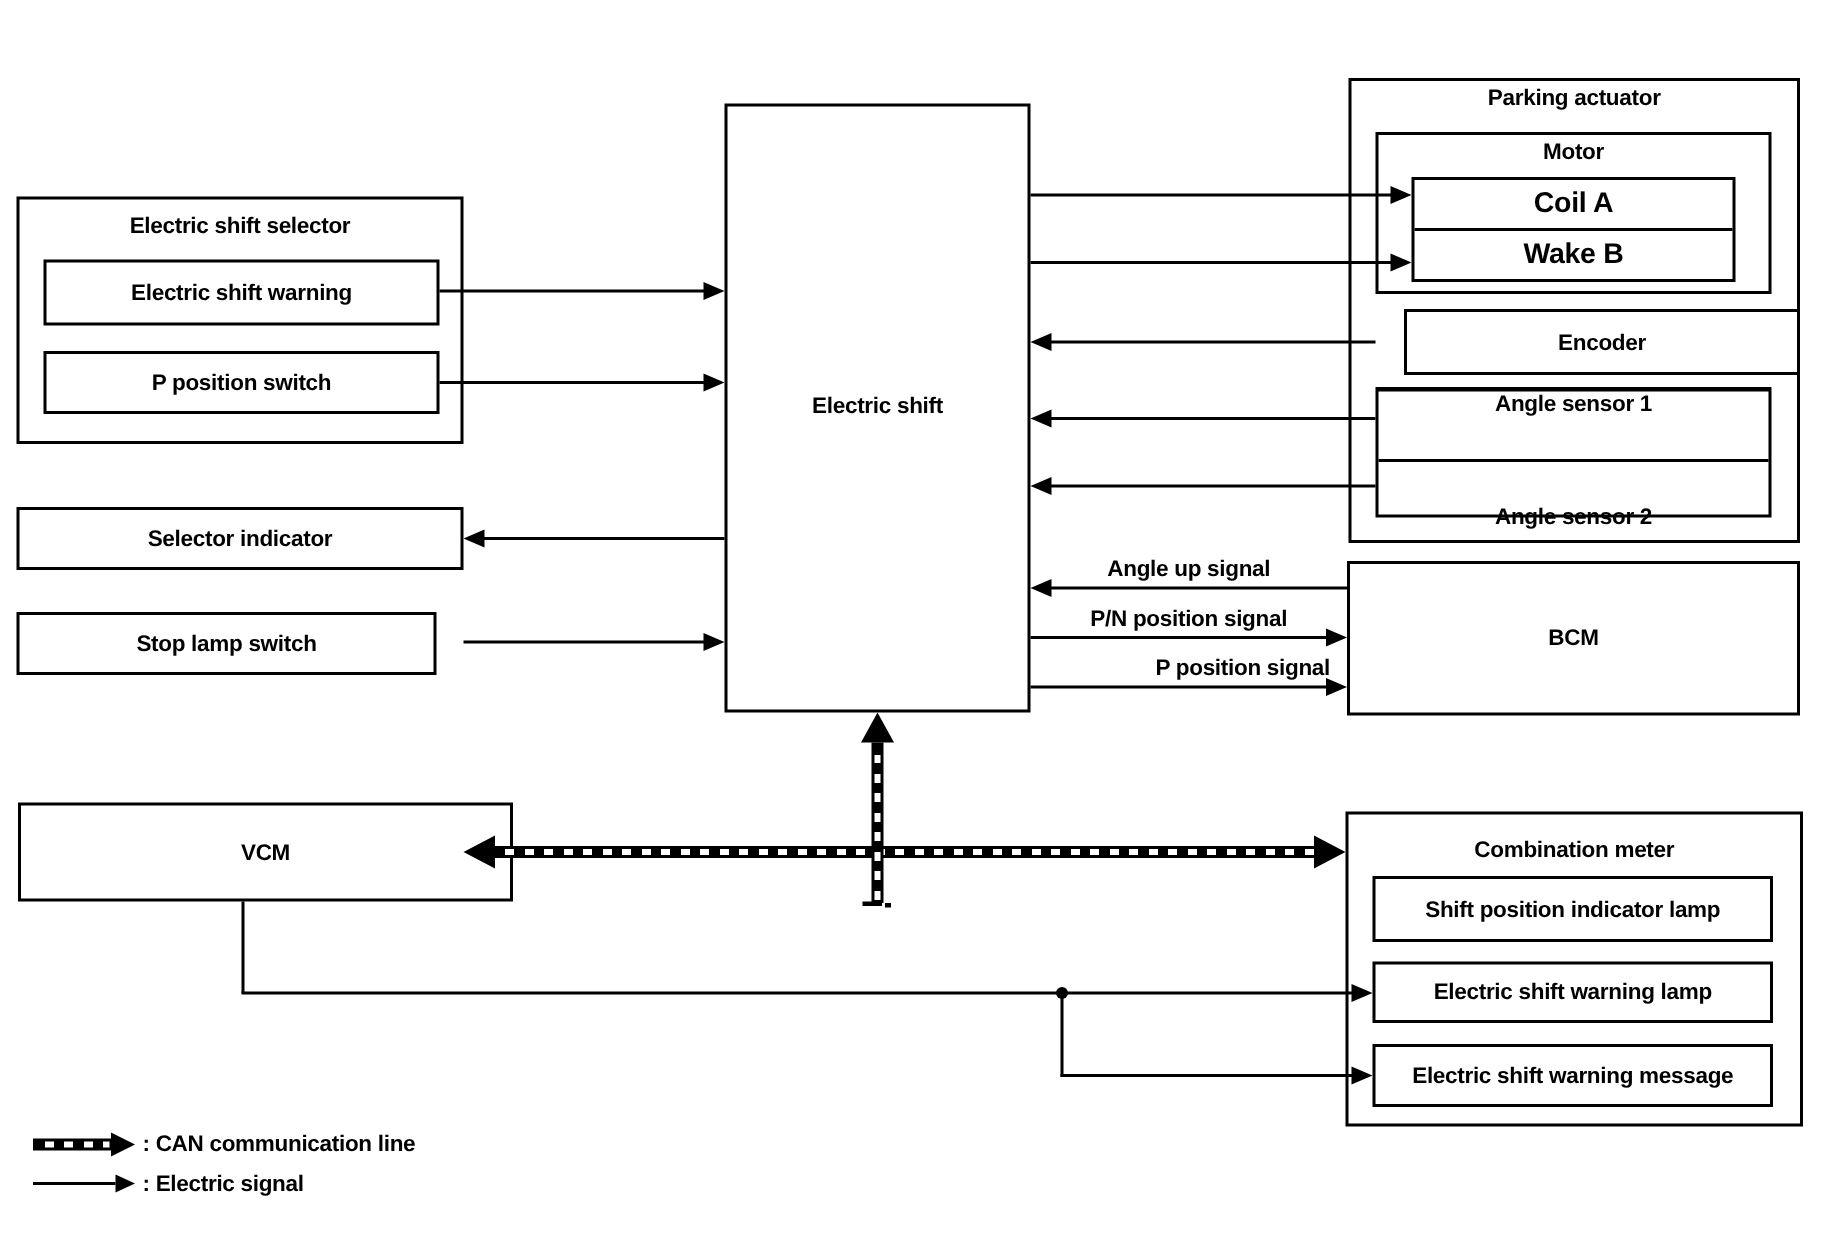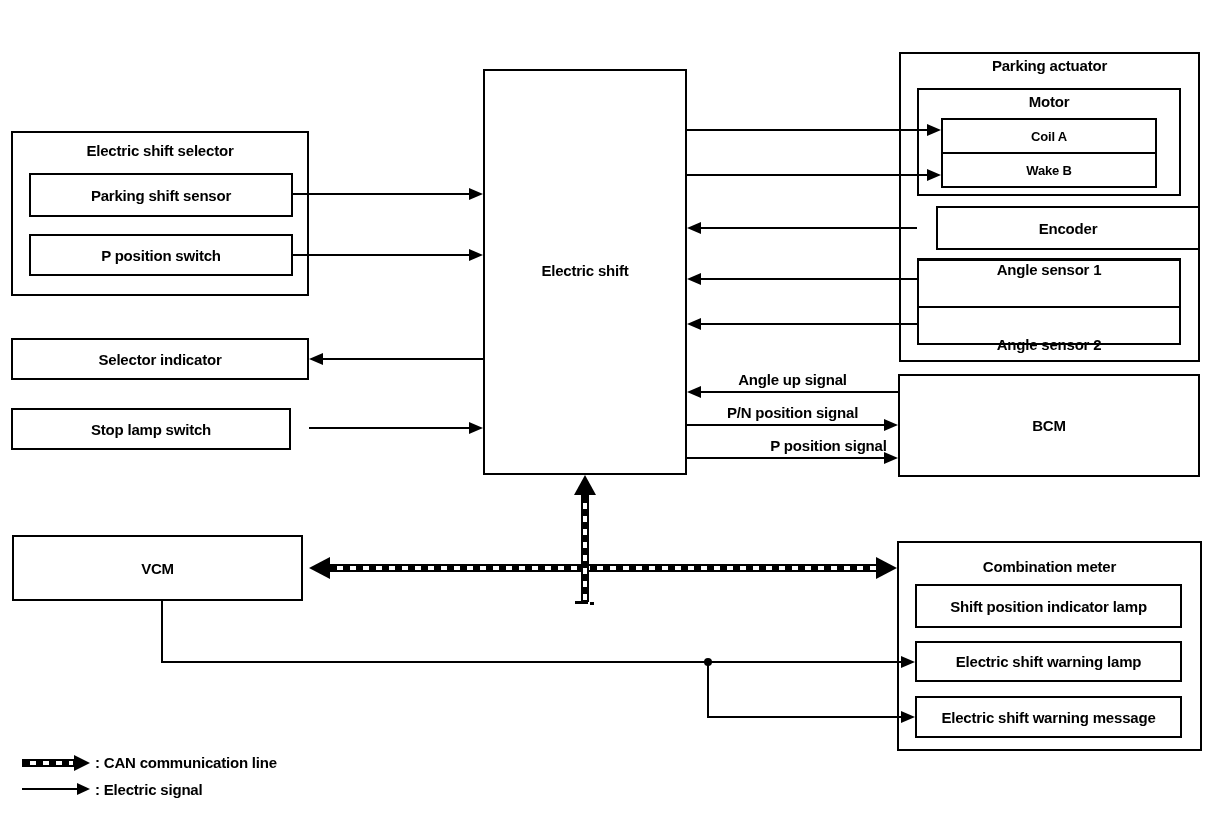--- a/index.html
+++ b/index.html
@@ -4,21 +4,21 @@
 <style>
   html,body{margin:0;padding:0;background:#ffffff;}
   #stage{position:relative;width:1216px;height:822px;background:#fff;overflow:hidden;
          font-family:"Liberation Sans","DejaVu Sans",sans-serif;color:#000;}
   .box{position:absolute;border:2px solid #000;background:#fff;box-sizing:border-box;}
   .cellwrap{position:absolute;box-sizing:border-box;border:2px solid #000;background:#fff;
             display:flex;flex-direction:column;}
   .cell{flex:1;display:flex;align-items:center;justify-content:center;}
   .cdiv{height:2px;background:#000;flex:none;}
   .lbl{font-size:15px;font-weight:700;letter-spacing:-0.2px;white-space:nowrap;}
-  .sm{font-size:13px;}
+  .sm{font-size:19px;}
   .ctr{display:flex;align-items:center;justify-content:center;text-align:center;}
   .titlebar{position:absolute;text-align:center;}
   .hline{position:absolute;height:2px;background:#000;}
   .vline{position:absolute;width:2px;background:#000;}
   .ar{position:absolute;width:0;height:0;border-top:6px solid transparent;
       border-bottom:6px solid transparent;border-left:14px solid #000;}
   .al{position:absolute;width:0;height:0;border-top:6px solid transparent;
       border-bottom:6px solid transparent;border-right:14px solid #000;}
   .can-ar{position:absolute;width:0;height:0;border-top:11px solid transparent;
       border-bottom:11px solid transparent;border-left:21px solid #000;}
@@ -36,26 +36,26 @@
   .siglbl{position:absolute;text-align:center;}
   .foot{position:absolute;background:#000;}
 </style>
 </head>
 <body>
 
 <div id="stage">
 
   <div class="box" style="left:11px;top:131px;width:298px;height:165px;"></div>
   <div class="titlebar lbl" style="left:11px;top:142px;width:298px;">Electric shift selector</div>
-  <div class="box ctr lbl" style="left:29px;top:173px;width:264px;height:44px;">Parking shift sensor</div>
+  <div class="box ctr lbl" style="left:29px;top:173px;width:264px;height:44px;">Electric shift warning</div>
   <div class="box ctr lbl" style="left:29px;top:234px;width:264px;height:42px;">P position switch</div>
 
   <div class="box ctr lbl" style="left:11px;top:338px;width:298px;height:42px;">Selector indicator</div>
   <div class="box ctr lbl" style="left:11px;top:408px;width:280px;height:42px;">Stop lamp switch</div>
-  <div class="box ctr lbl" style="left:12px;top:535px;width:291px;height:66px;">VCM</div>
+  <div class="box ctr lbl" style="left:12px;top:535px;width:330px;height:66px;">VCM</div>
 
   <div class="box" style="left:483px;top:69px;width:204px;height:406px;"></div>
   <div class="titlebar" style="left:483px;top:259px;width:204px;line-height:23px;">
     <div class="lbl">Electric shift</div>
   </div>
 
   <div class="box" style="left:899px;top:52px;width:301px;height:310px;"></div>
   <div class="titlebar lbl" style="left:899px;top:57px;width:301px;">Parking actuator</div>
 
   <div class="box" style="left:917px;top:88px;width:264px;height:108px;"></div>

